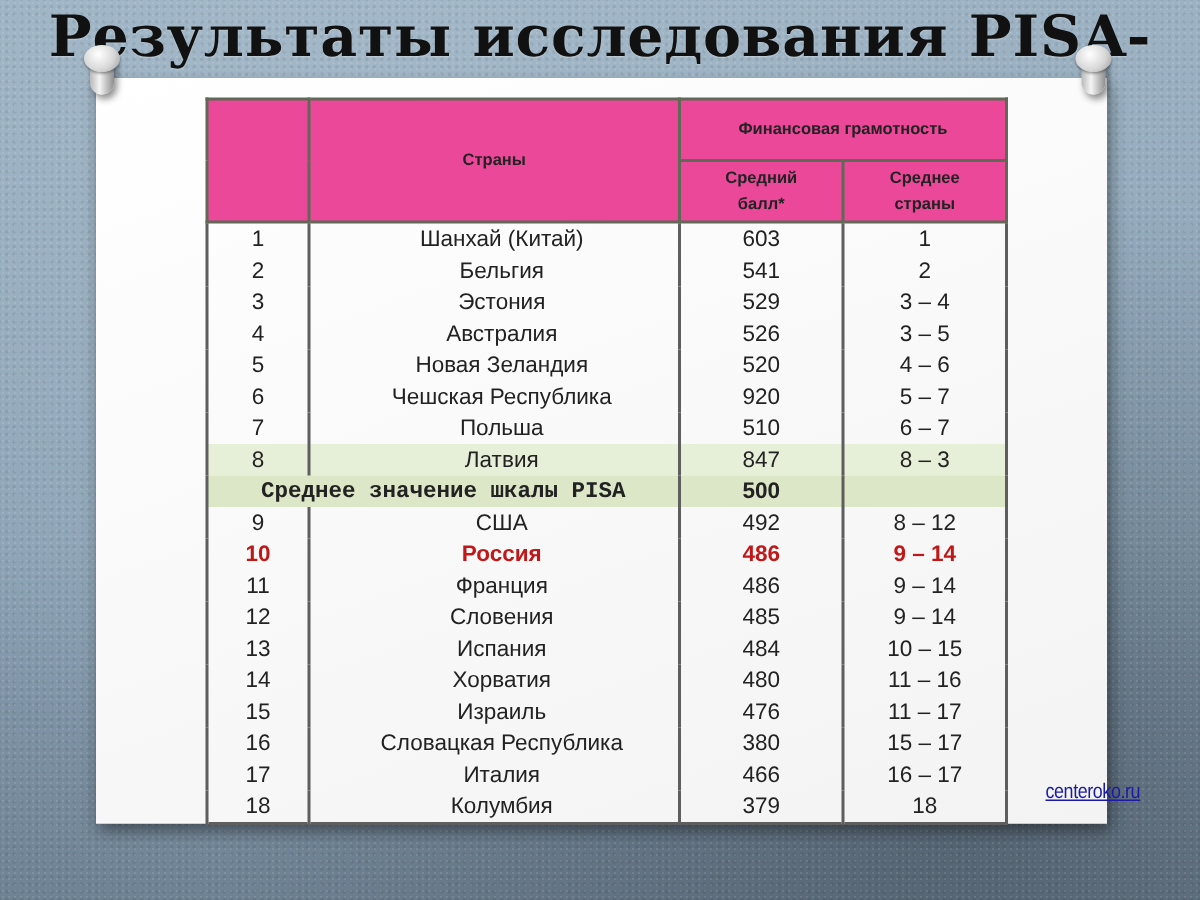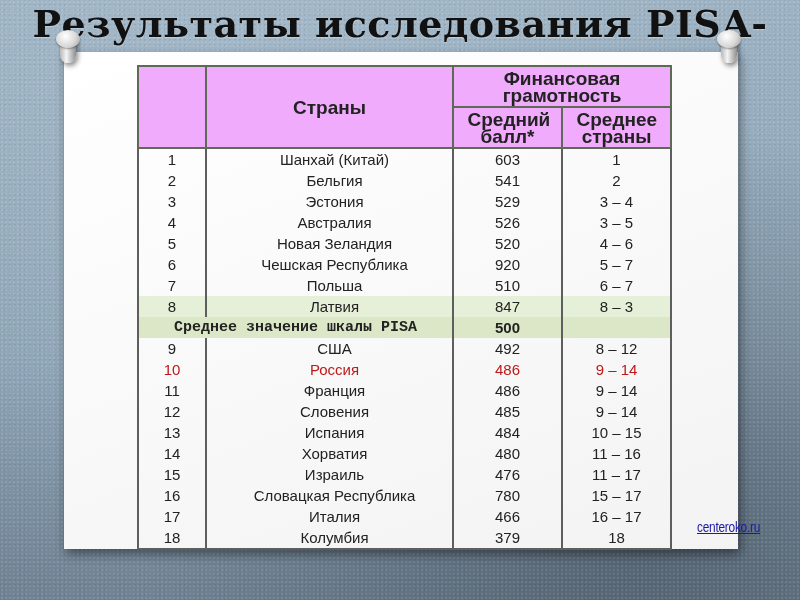--- a/index.html
+++ b/index.html
@@ -48,35 +48,35 @@
     }
     .pin-left { left:54px; top:30px; }
     .pin-right { left:715px; top:30px; }
 
     table.pisa {
       position:absolute; left:137px; top:65px; width:533px;
       border-collapse:collapse; table-layout:fixed;
       font-family:"Liberation Sans", sans-serif; font-size:15px; color:#222;
     }
     table.pisa th {
-      background:#f0abfc; color:#222; font-weight:bold;
-      border:2px solid #5e6a55; text-align:center; font-size:19px;
+      background:#ec4899; color:#222; font-weight:bold;
+      border:2px solid #5e6a55; text-align:center; font-size:11px;
       line-height:17px; padding:0;
     }
     table.pisa td {
       height:21px; padding:0; line-height:21px;
       border-left:2px solid #5e5e5e; border-right:2px solid #5e5e5e;
       text-align:center; white-space:nowrap;
     }
     table.pisa td.name { text-align:center; padding-left:10px; }
     table.pisa tbody { border-bottom:2px solid #5e5e5e; }
     tr.shade td { background:#e6efd8; }
     tr.avg td { background:#dbe7c7; font-weight:bold; }
     tr.avg td.avg-label { text-align:center; padding-left:0;font-family:Liberation Mono, monospace; }
-    tr.russia td { color:#c01818; font-weight:normal; }
+    tr.russia td { color:#c01818; font-weight:bold; }
     tr.avg td { border-left:none; }
     tr.avg td.avg-value { border-left:2px solid #000000; }
     tr.avg td.avg-rank { border-left:2px solid #5e5e5e; }
 
     .link {
       position:absolute; left:697px; top:519px;
       font-family:"Liberation Sans Narrow", "Liberation Sans", sans-serif;
       font-size:14px; color:#1a1aa6; text-decoration:underline;
       letter-spacing:-0.3px; transform:scaleX(0.85); transform-origin:left center;
     }
@@ -209,21 +209,21 @@
     </tr>
     <tr>
       <td>15</td>
       <td class="name">Израиль</td>
       <td>476</td>
       <td>11 – 17</td>
     </tr>
     <tr>
       <td>16</td>
       <td class="name">Словацкая Республика</td>
-      <td>780</td>
+      <td>380</td>
       <td>15 – 17</td>
     </tr>
     <tr>
       <td>17</td>
       <td class="name">Италия</td>
       <td>466</td>
       <td>16 – 17</td>
     </tr>
     <tr>
       <td>18</td>

